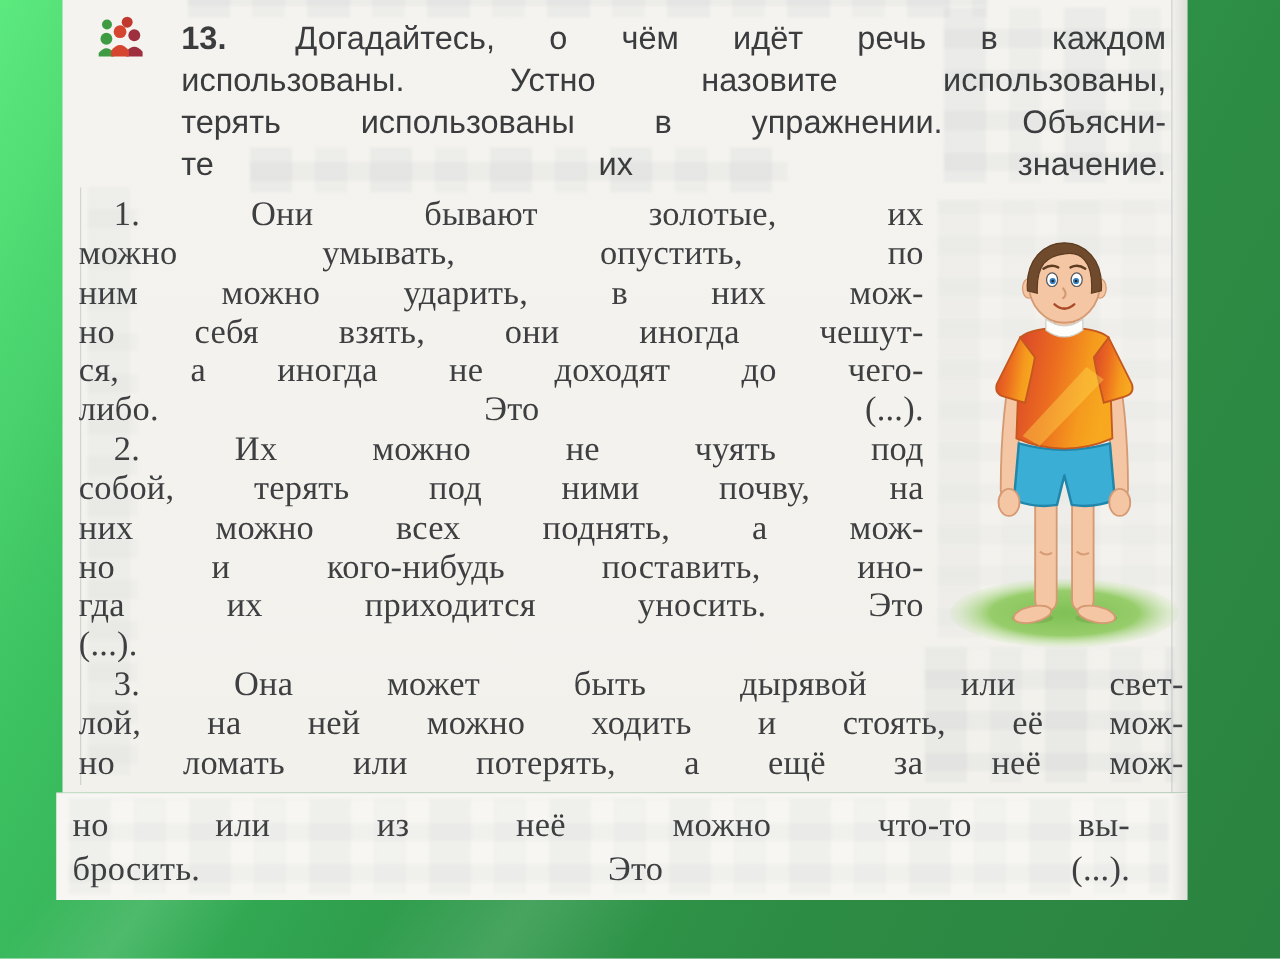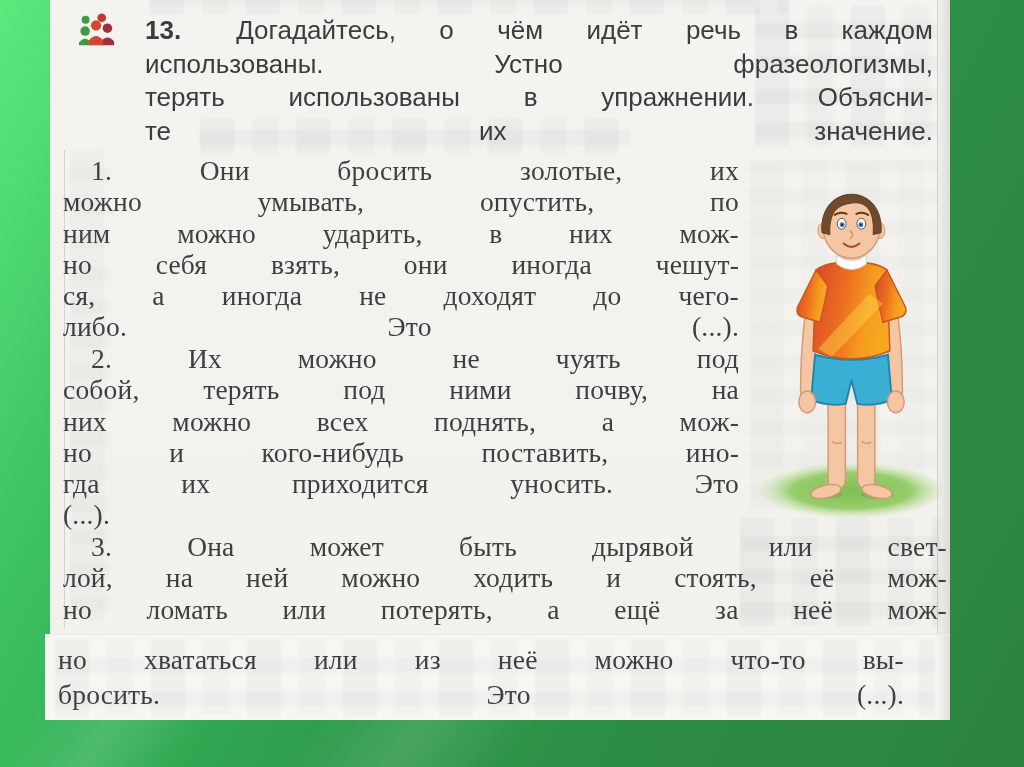--- a/index.html
+++ b/index.html
@@ -87,41 +87,42 @@
           <span>о</span>
           <span>чём</span>
           <span>идёт</span>
           <span>речь</span>
           <span>в</span>
           <span>каждом</span>
         </div>
         <div class="tline">
           <span>использованы.</span>
           <span>Устно</span>
-          <span>фразеологизмы,</span>
+          <span>назовите</span>
+          <span>использованы,</span>
         </div>
         <div class="tline">
           <span>терять</span>
           <span>использованы</span>
           <span>в</span>
           <span>упражнении.</span>
           <span>Объясни-</span>
         </div>
         <div class="tline tline-last">
           <span>те</span>
           <span>их</span>
           <span>значение.</span>
         </div>
       </div>
 
     <div class="block serif-text para para-1">
         <div class="tline" style="padding-left: 28px;">
           <span>1.</span>
           <span>Они</span>
-          <span>бросить</span>
+          <span>бывают</span>
           <span>золотые,</span>
           <span>их</span>
         </div>
         <div class="tline">
           <span>можно</span>
           <span>умывать,</span>
           <span>опустить,</span>
           <span>по</span>
         </div>
         <div class="tline">
@@ -297,21 +298,20 @@
         <ellipse cx="145" cy="258" rx="8.5" ry="11" fill="#f5c6a3" stroke="#d59a73" stroke-width="1.5"></ellipse>
       </svg>
     </div>
   </div>
 
   <div class="page page-bottom">
     <div class="ghost" style="left:10px;top:4px;width:880px;height:76px;opacity:.45;"></div>
     <div class="block serif-text cont">
         <div class="tline">
           <span>но</span>
-          <span>хвататься</span>
           <span>или</span>
           <span>из</span>
           <span>неё</span>
           <span>можно</span>
           <span>что-то</span>
           <span>вы-</span>
         </div>
         <div class="tline tline-last">
           <span>бросить.</span>
           <span>Это</span>

